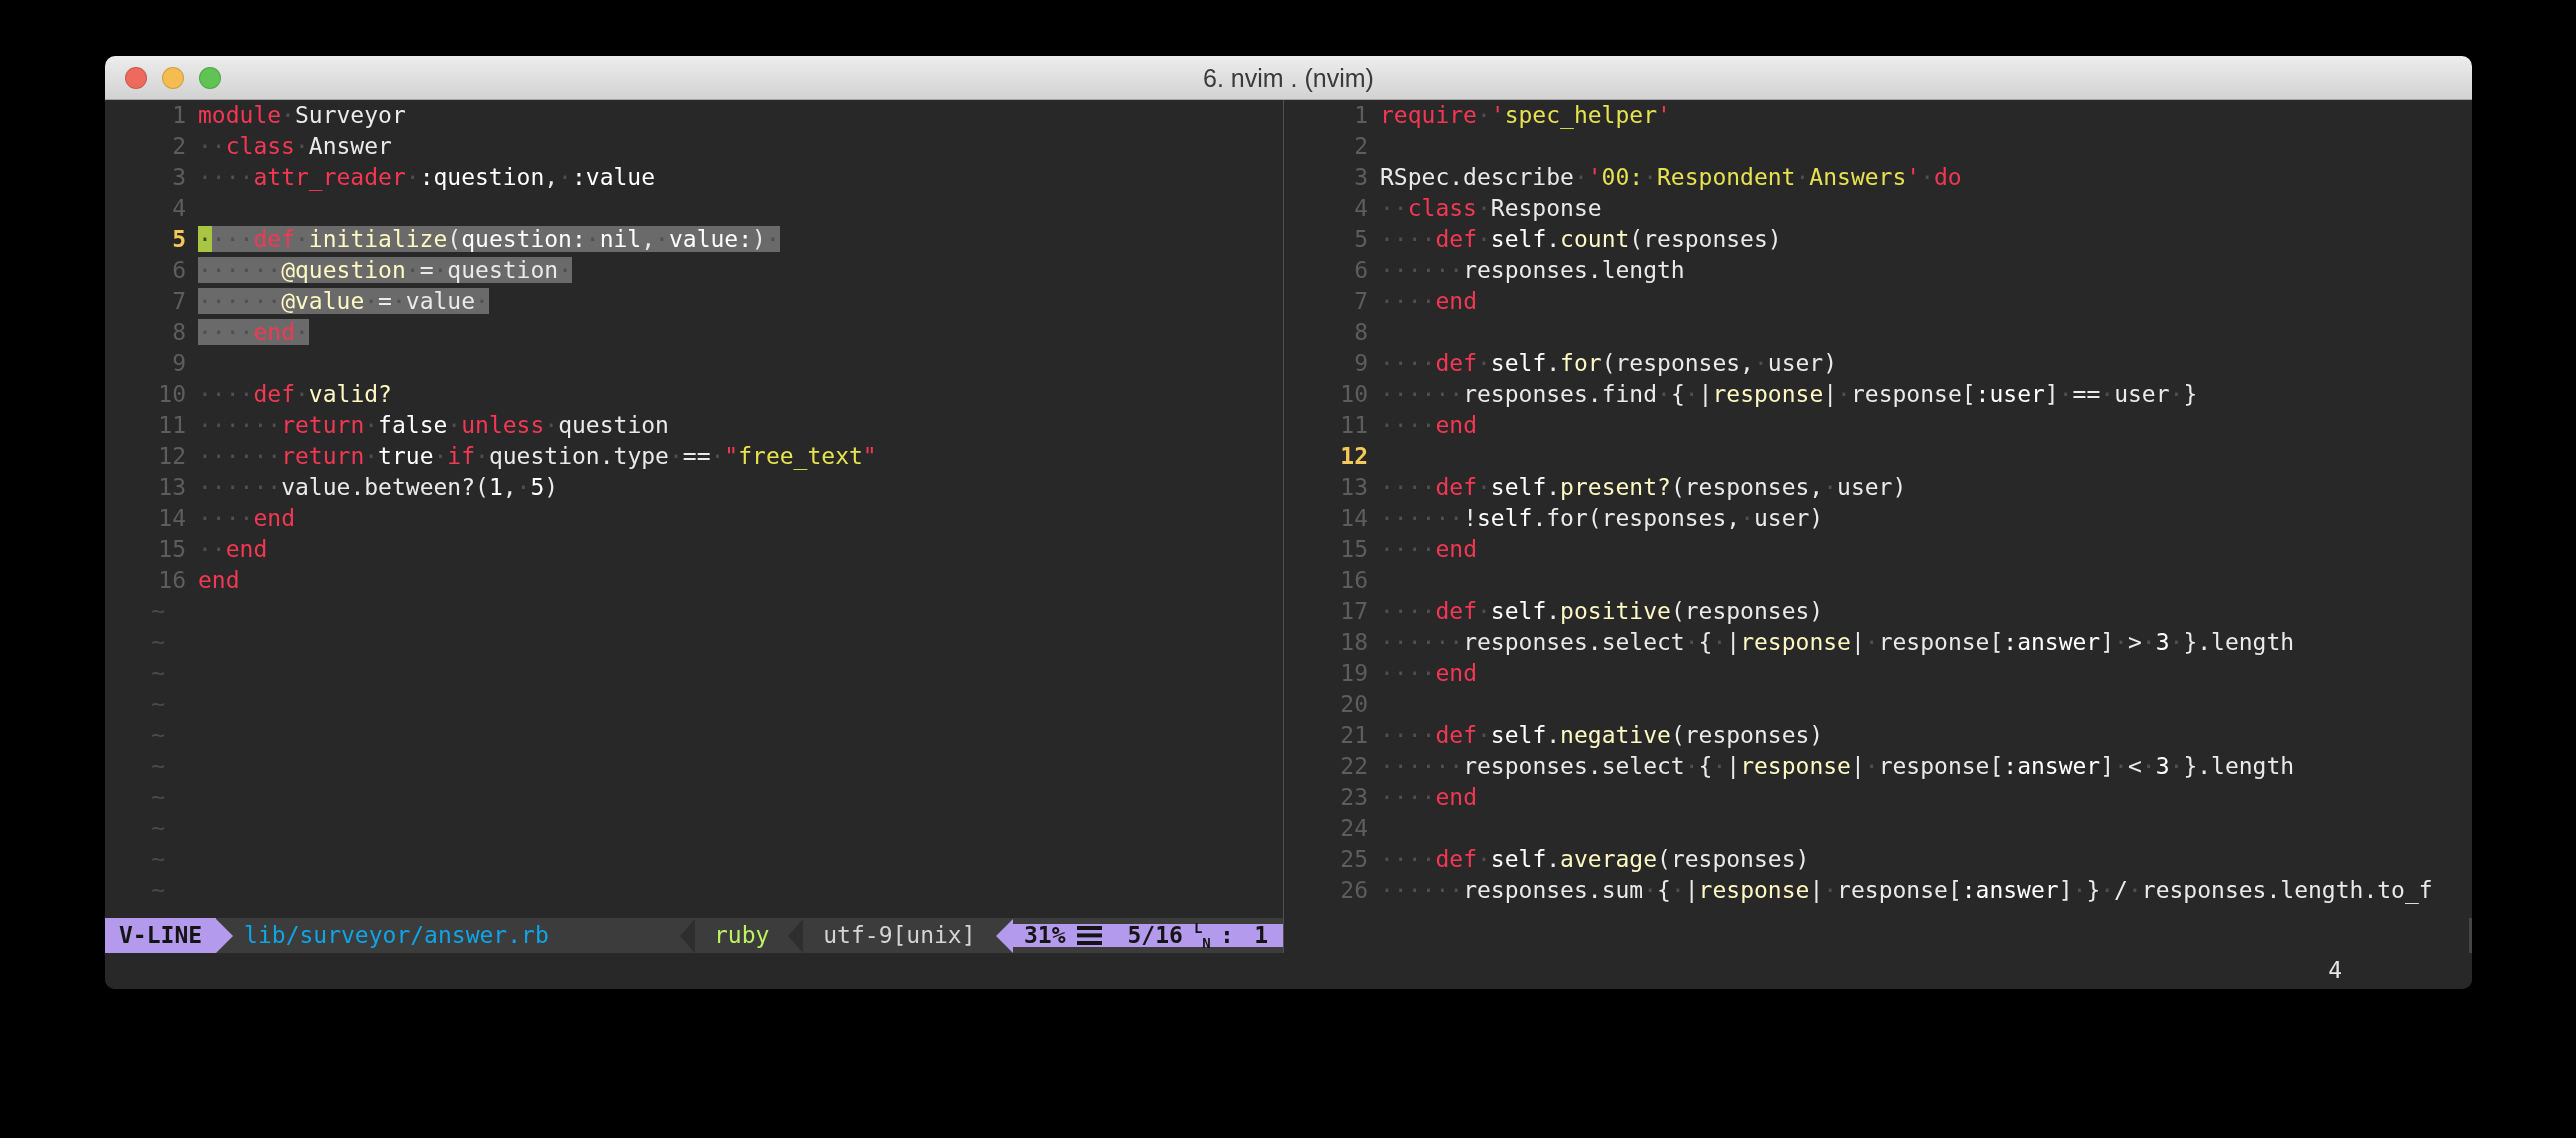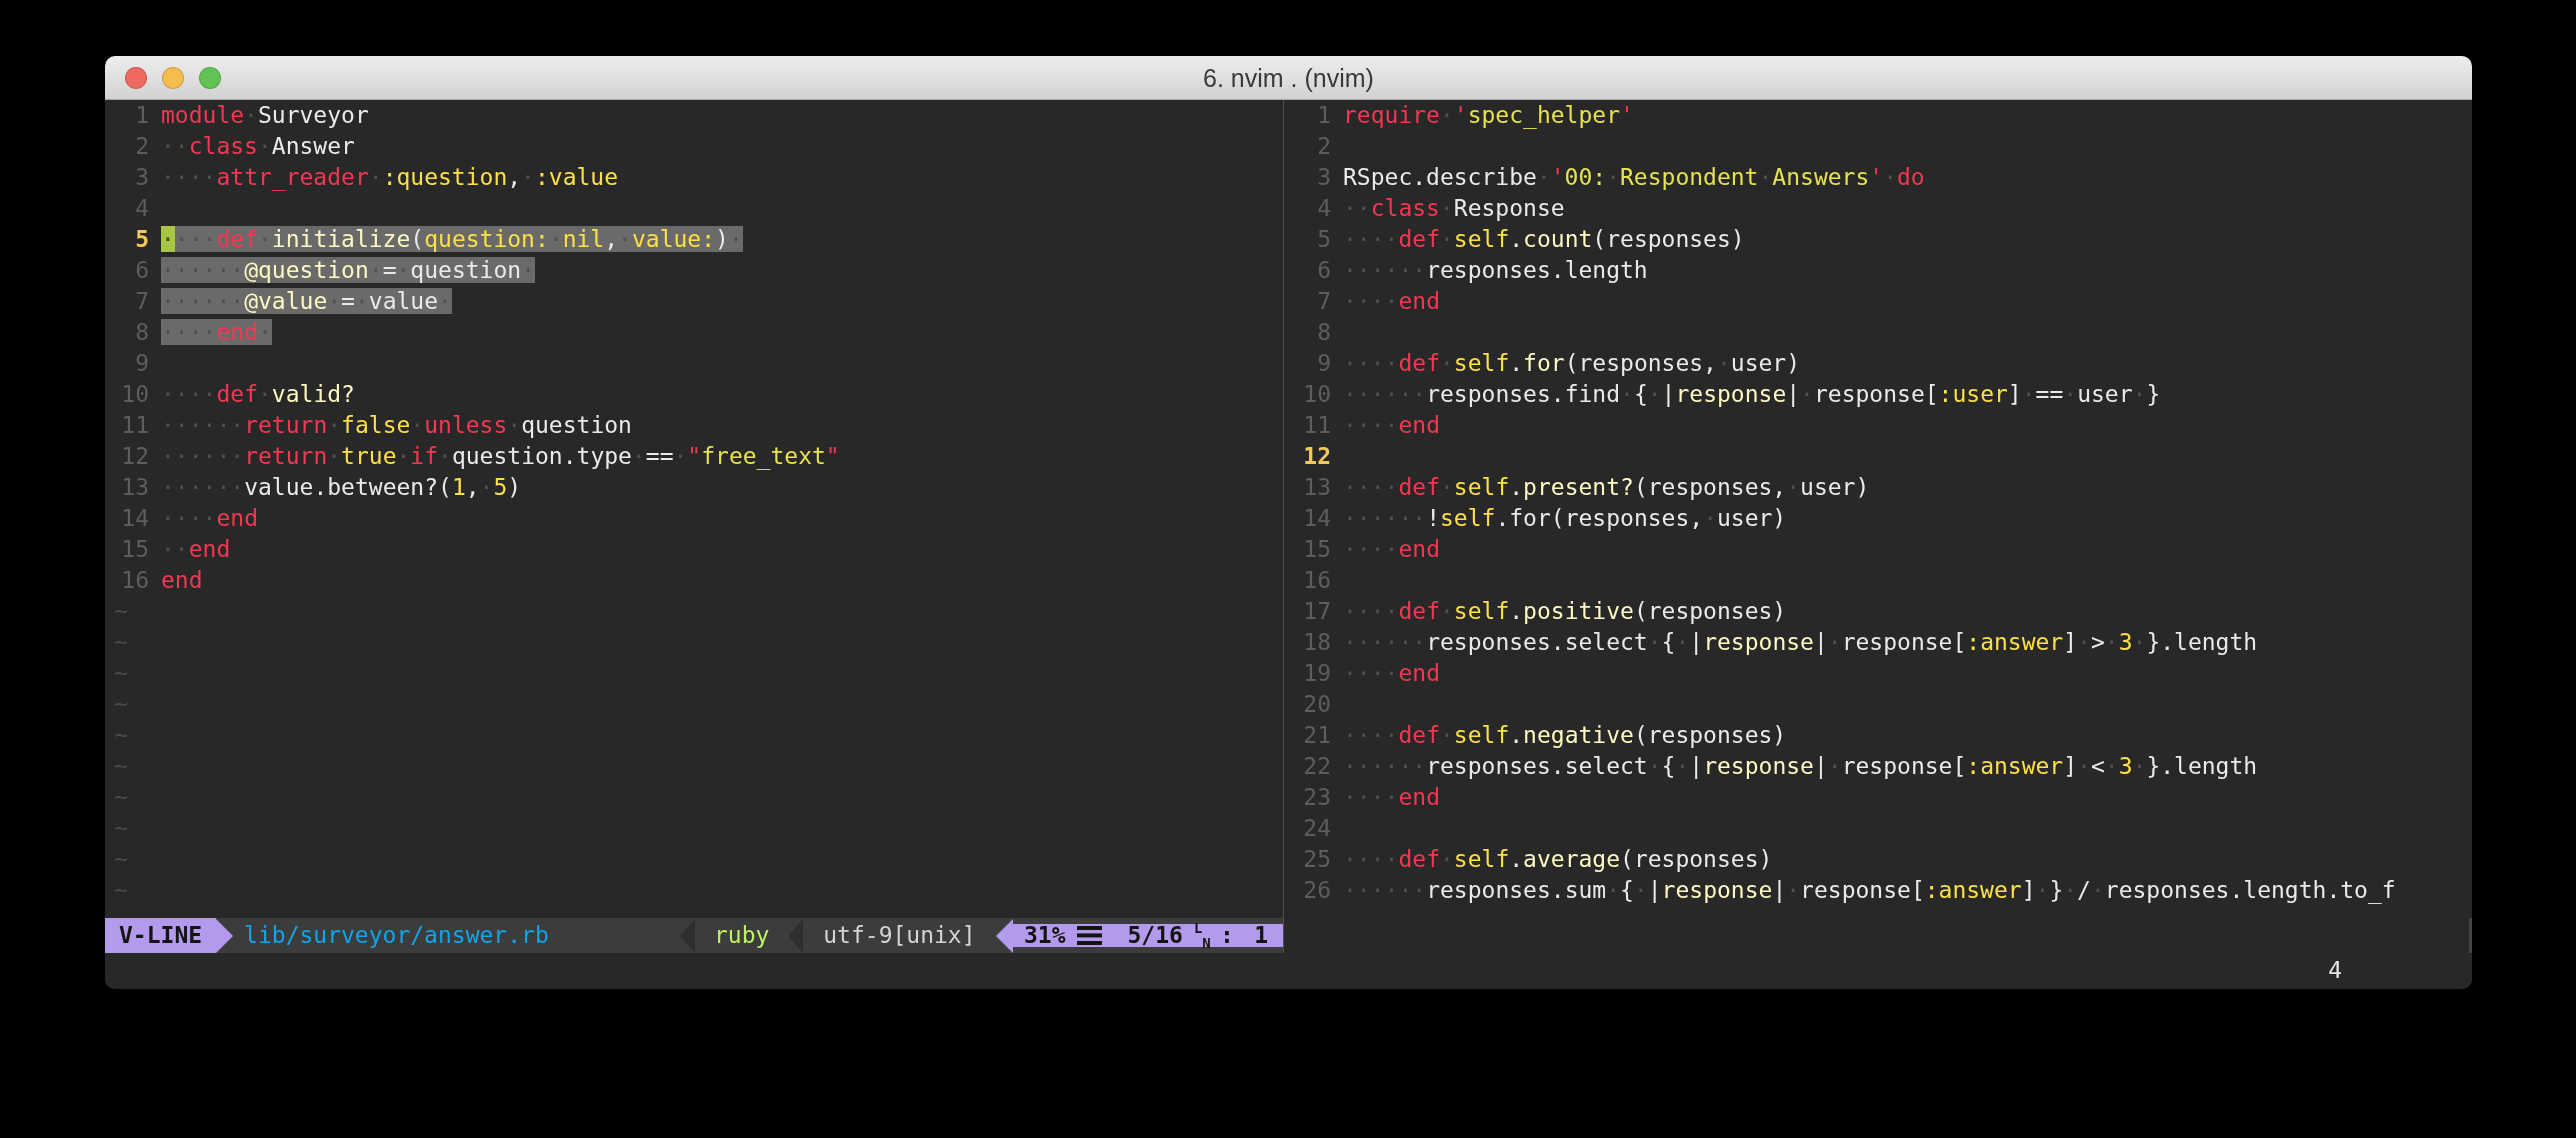--- a/index.html
+++ b/index.html
@@ -21,32 +21,32 @@
 
   
   .term{position:absolute;left:0;right:0;top:44px;bottom:0;background:#282828;
         font:400 23px/31px "DejaVu Sans Mono",monospace;color:#eaeaea;}
   .pane{position:absolute;top:0;height:853px;overflow:hidden;}
   .pane.left{left:0;width:1178px;}
   .pane.right{left:1182px;width:1185px;}
   .divider{position:absolute;left:1178px;top:0;width:3.7px;height:853px;background:#282828;
            border-left:1.9px solid #505050;}
   .buffer{height:818px;overflow:hidden;white-space:pre;}
-  .row{height:31px;white-space:pre;}
+  .row{height:31px;white-space:pre;padding-left:37px;}
   .num{display:inline-block;width:56px;padding-right:12px;text-align:right;color:#5d5d5d;}
   .num.cln{color:#f3ca5a;font-weight:bold;}
   .num.tilde{text-align:left;padding-left:9.3px;color:#4a4a4a;}
   .code{white-space:pre;}
 
   
   .kw{color:#f43753;}
   .fn{color:#fef9c3;}
   .str{color:#e7e24f;}
   .strq{color:#f43753;}
-  .pur{color:#fde047;}
+  .pur{color:#ffffff;}
   .cyn{color:#fef9c3;}
   .pln{color:#eaeaea;}
   .sp{color:#4f4f4f;}
   .sel{background:#6a6a6a;}
   .cur{background:#a8c644;color:#3c4a14;}
 
   
   .statusline{position:absolute;top:818px;height:35px;display:flex;align-items:center;
               font:400 23px/35px "DejaVu Sans Mono",monospace;}
   .statusline.active{left:0;width:1178px;background:#3c3c3c;}

